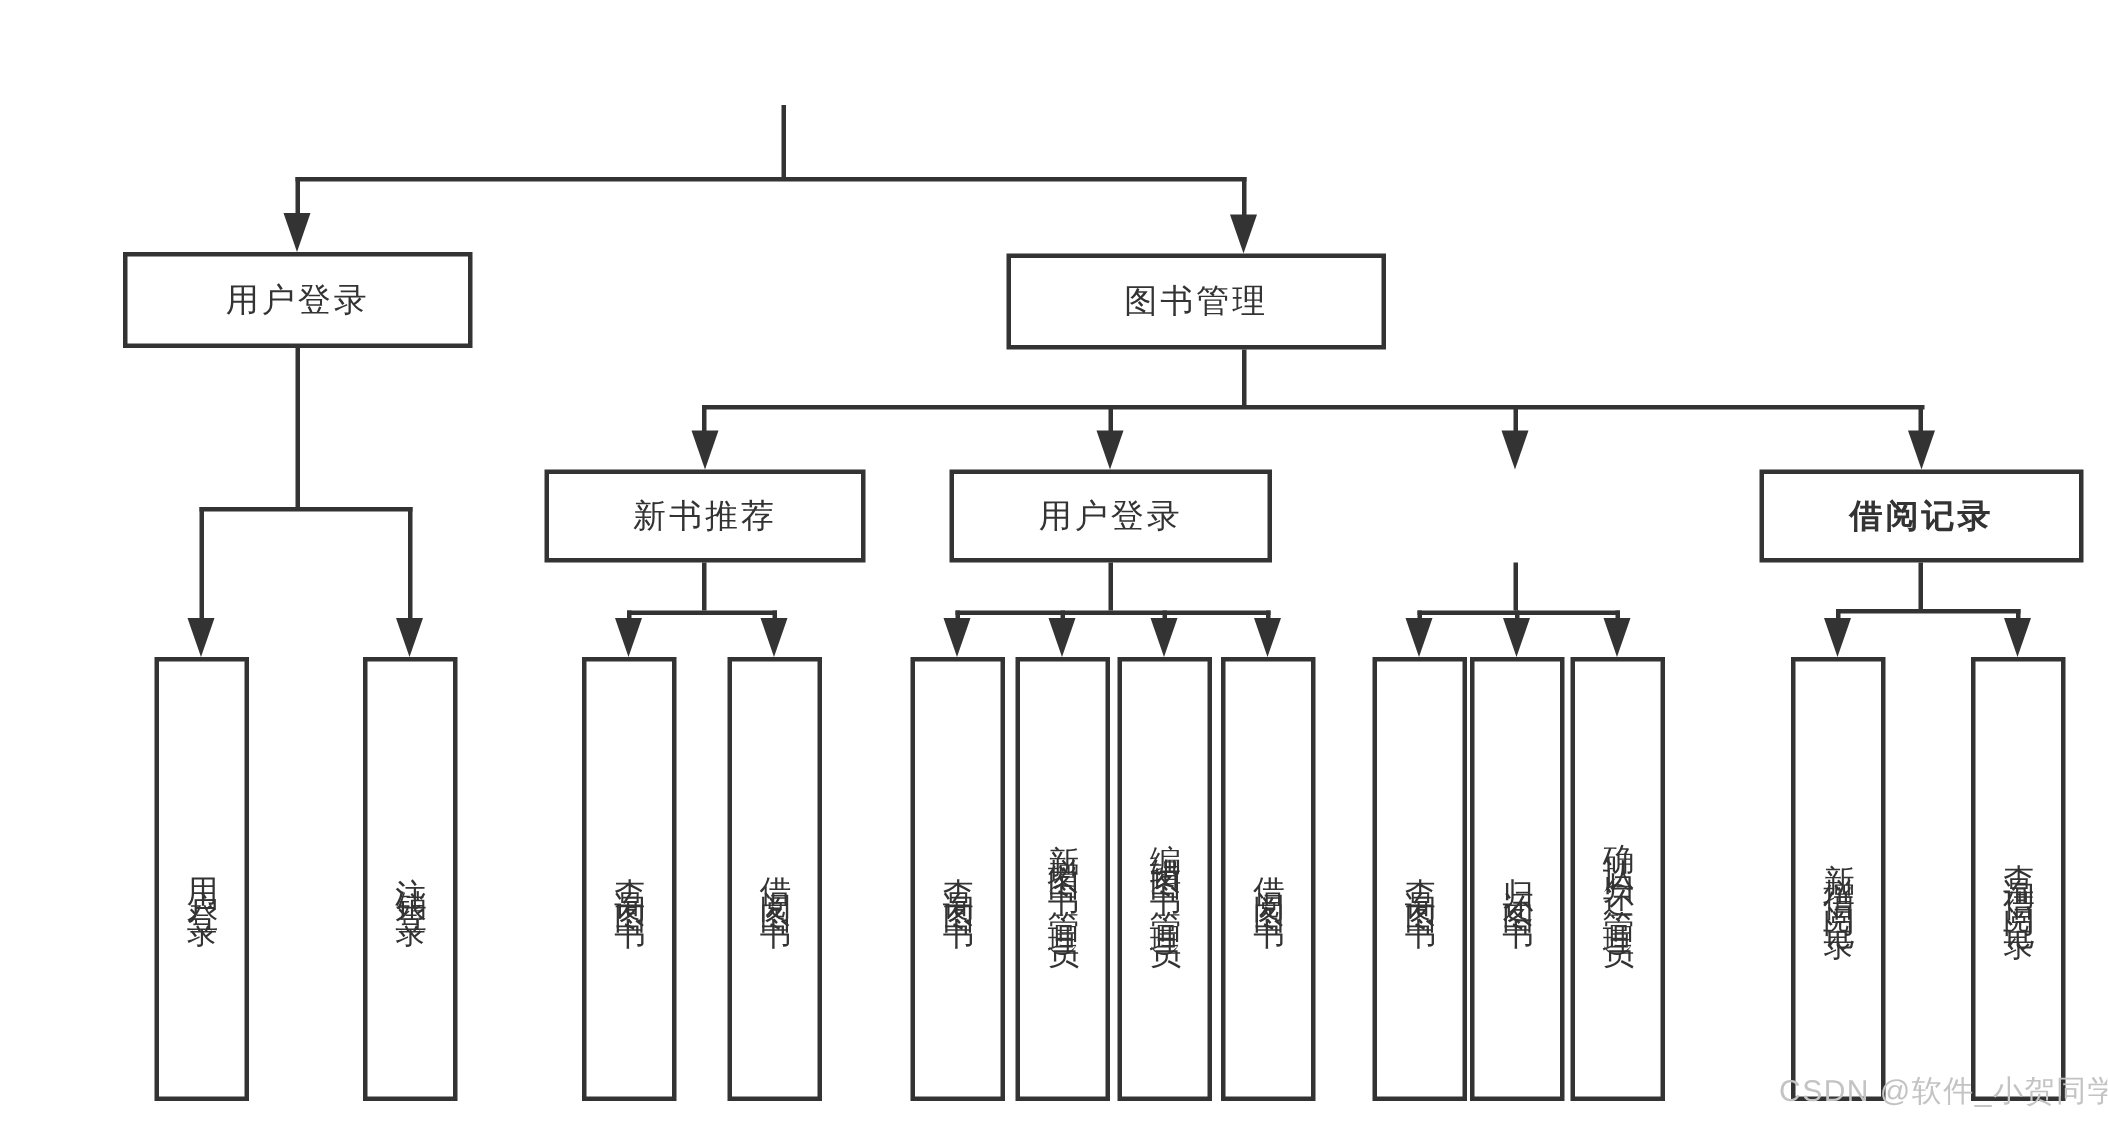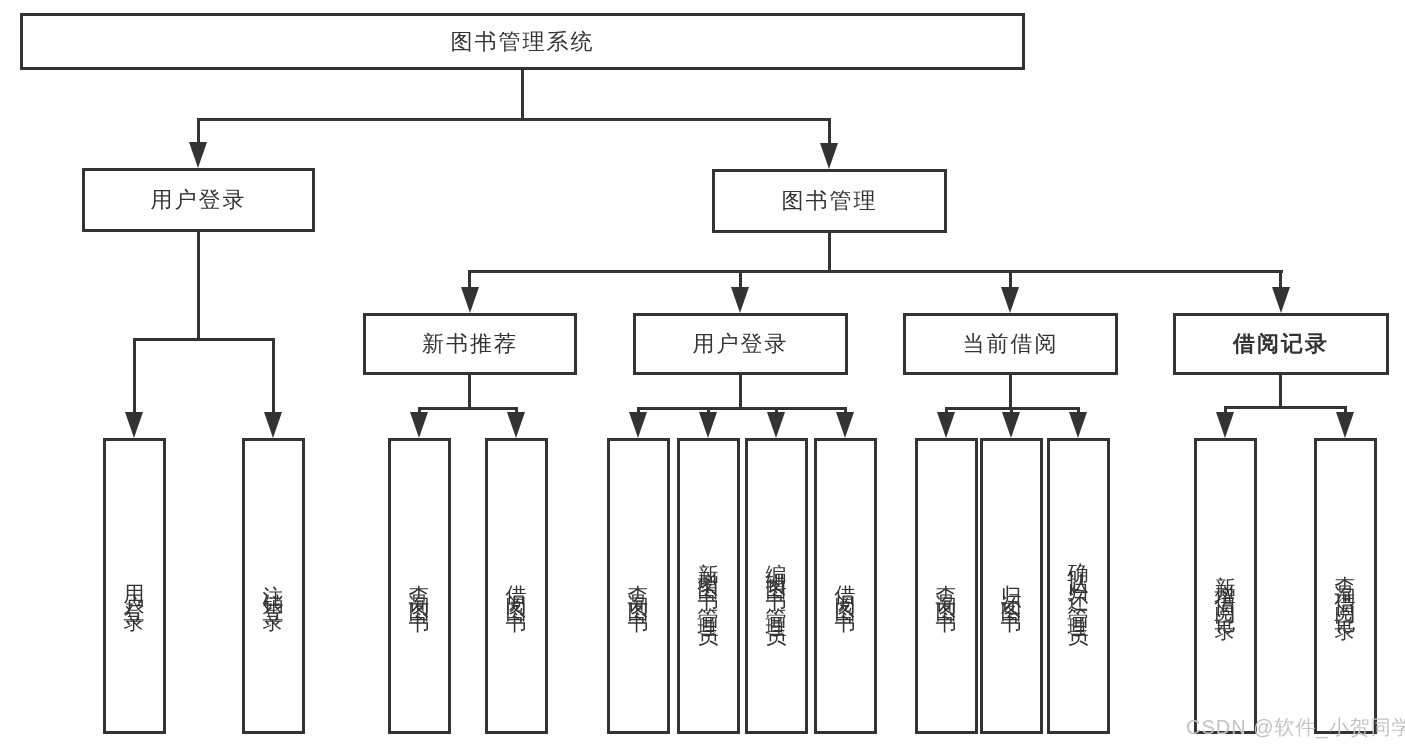--- a/index.html
+++ b/index.html
@@ -57,21 +57,21 @@
   .arrow {
     position: absolute;
     width: 0; height: 0;
     border-left: 9px solid transparent;
     border-right: 9px solid transparent;
     border-top: 26px solid var(--line);
   }
   
   #n-root        { left: 20px;   top: 13px;  width: 1005px; height: 57px; }
   #n-user-login  { left: 82px;   top: 168px; width: 233px;  height: 64px; }
-  #n-book-mgmt   { left: 712px;  top: 169px; width: 235px;  height: 64px; }
+  #n-book-mgmt   { left: 671px;  top: 169px; width: 253px;  height: 64px; }
   #n-new-book    { left: 363px;  top: 313px; width: 214px;  height: 62px; }
   #n-book-borrow { left: 633px;  top: 313px; width: 215px;  height: 62px; }
   #n-cur-borrow  { left: 903px;  top: 313px; width: 215px;  height: 62px; }
   #n-records     { left: 1173px; top: 313px; width: 216px;  height: 62px; font-weight: bold; }
   
   #leaf-0  { left: 103px;  }
   #leaf-1  { left: 242px;  }
   #leaf-2  { left: 388px;  }
   #leaf-3  { left: 485px;  }
   #leaf-4  { left: 607px;  }
@@ -92,26 +92,24 @@
     color: var(--watermark);
     z-index: 5;
     white-space: nowrap;
   }
 </style>
 </head>
 <body>
 
 <div class="canvas">
 
-  <div class="node" id="n-root">图书管理系统</div>
   <div class="node" id="n-user-login">用户登录</div>
   <div class="node" id="n-book-mgmt">图书管理</div>
   <div class="node" id="n-new-book">新书推荐</div>
   <div class="node" id="n-book-borrow">用户登录</div>
-  <div class="node" id="n-cur-borrow">当前借阅</div>
   <div class="node" id="n-records">借阅记录</div>
 
   <div class="leaf" id="leaf-0">
       <span class="vtext">用户登录</span>
     </div>
   <div class="leaf" id="leaf-1">
       <span class="vtext">注销登录</span>
     </div>
   <div class="leaf" id="leaf-2">
       <span class="vtext">查询图书</span>

